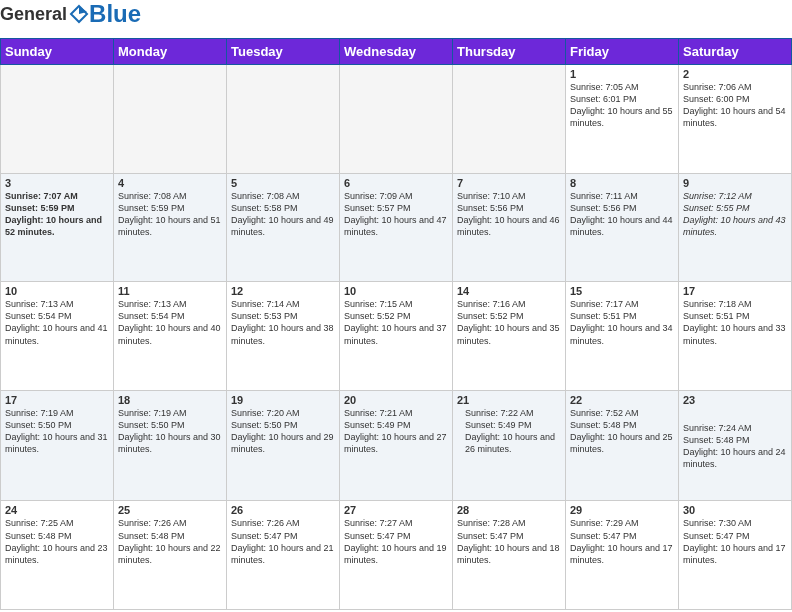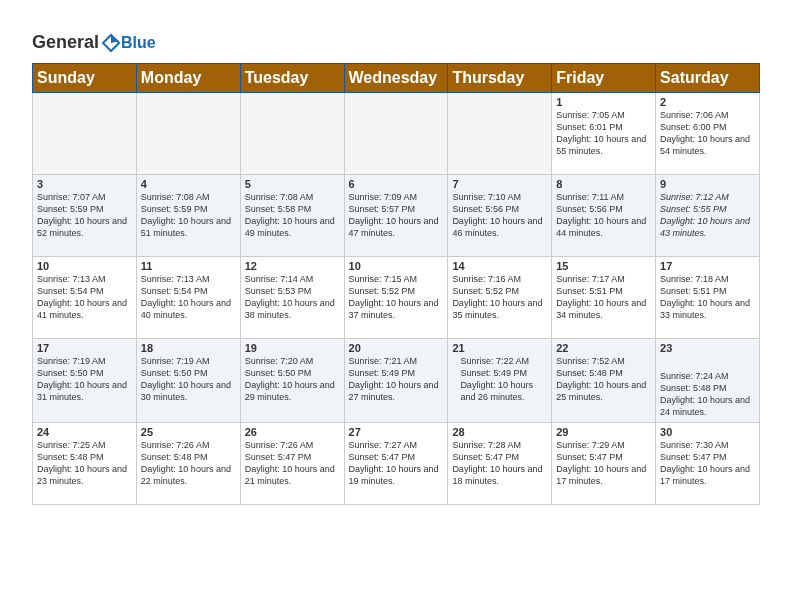--- a/index.html
+++ b/index.html
@@ -5,22 +5,22 @@
     * { margin: 0; padding: 0; box-sizing: border-box; }
     body {
       width: 792px;
       height: 612px;
       font-family: Arial, sans-serif;
       background: #fff;
       overflow: hidden;
     }
     .page {
       width: 792px;
-      height: 489px;
-      padding: 32px;
+      height: 610px;
+      padding: 0;
       display: flex;
       flex-direction: column;
     }
     .header {
       display: flex;
       justify-content: space-between;
       align-items: flex-start;
       margin-bottom: 10px;
     }
     .logo {
@@ -32,21 +32,21 @@
       display: flex;
       align-items: center;
       gap: 0;
     }
     .logo-general {
       font-size: 18px;
       font-weight: bold;
       color: #333;
     }
     .logo-blue {
-      font-size: 16px;
+      font-size: 24px;
       font-weight: bold;
       color: #1a6bb5;
     }
     .logo-icon {
       width: 20px;
       height: 20px;
       margin-left: 2px;
     }
     .title-section {
       text-align: right;
@@ -62,23 +62,23 @@
       color: #555;
     }
     .calendar {
       flex: 1;
       border: 1px solid #ccc;
       border-collapse: collapse;
       width: 100%;
       table-layout: fixed;
     }
     .calendar th {
-      background: #a16207;
+      background: #6d28d9;
       color: #fff;
-      font-size: 16px;
+      font-size: 13px;
       font-weight: bold;
       padding: 5px 4px;
       text-align: left;
       border: 1px solid #1557a0;
     }
     .calendar td {
       vertical-align: top;
       padding: 3px 4px;
       border: 1px solid #ccc;
       font-size: 9.5px;
@@ -157,21 +157,21 @@
           <td>
             <span class="day-number">2</span>
             <div class="day-info" style="white-space: pre-line;">Sunrise: 7:06 AM
 Sunset: 6:00 PM
 Daylight: 10 hours and 54 minutes.</div>
           </td>
         </tr>
         <tr class="row-even">
           <td>
             <span class="day-number">3</span>
-            <div class="day-info" style="white-space: pre-line;">Sunrise: 7:07 AM
+            <div class="day-info" style="white-space: pre-line; font-weight: bold;">Sunrise: 7:07 AM
 Sunset: 5:59 PM
 Daylight: 10 hours and 52 minutes.</div>
           </td>
           <td>
             <span class="day-number">4</span>
             <div class="day-info" style="white-space: pre-line;">Sunrise: 7:08 AM
 Sunset: 5:59 PM
 Daylight: 10 hours and 51 minutes.</div>
           </td>
           <td>

